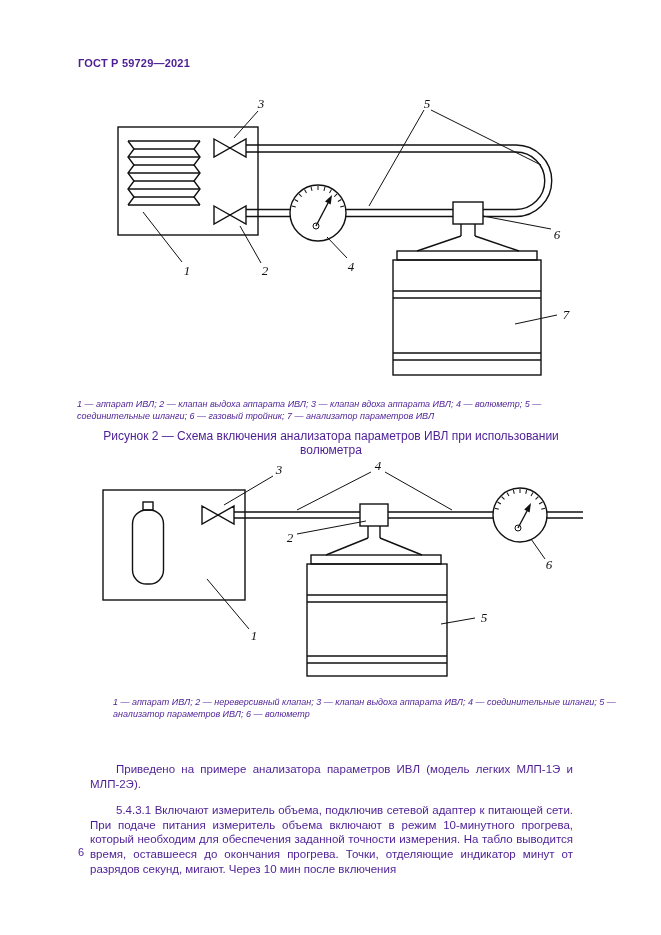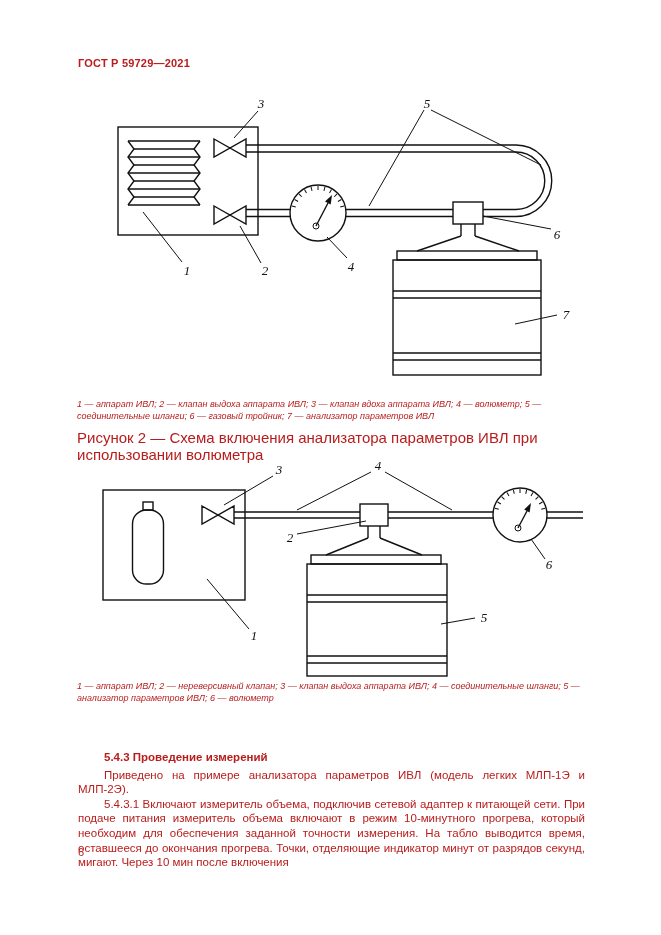--- a/index.html
+++ b/index.html
@@ -1,45 +1,45 @@
 <!DOCTYPE html>
 <html lang="ru"><head>
 <meta charset="utf-8">
 <title>ГОСТ Р 59729—2021 — стр. 6</title>
 <style>
   * { margin:0; padding:0; box-sizing:border-box; }
   html,body { background:#ffffff; }
   .page {
     position:relative; width:661px; height:935px; background:#ffffff;
-    font-family:"Liberation Sans", sans-serif; color:#b91c1c; overflow:hidden;
+    font-family:"Liberation Sans", sans-serif; color:#4c1d95; overflow:hidden;
   }
   .doc-header {
     position:absolute; left:78px; top:57px;
     font-weight:bold; font-size:11px; letter-spacing:.2px;
   }
   .fig-svg { position:absolute; left:0; display:block; }
   #fig2-svg { top:95px; }
   #fig3-svg { top:455px; }
   .legend {
     position:absolute; left:77px; width:508px; text-align:left;
     font-style:italic; font-size:9px; line-height:1.32;
   }
   #fig2-legend { top:399px; }
-  #fig3-legend { top:681px; }
+  #fig3-legend { top:697px;margin-left:36px; }
   .fig-caption {
-    position:absolute; left:77px; width:508px; text-align:left; font-size:15px;
+    position:absolute; left:77px; width:508px; text-align:center; font-size:12px;
   }
   #fig2-caption { top:429px; }
   #fig3-caption { top:727px; }
   .body-text {
     position:absolute; left:78px; top:750px; width:507px;
     font-size:11.5px; line-height:1.27; text-align:justify;
   }
   .body-text h3 { font-size:11.5px; font-weight:bold; text-indent:26px; margin:0 0 3px 0; }
-  .body-text p { text-indent:26px; margin:0; }
+  .body-text p { text-indent:26px; margin:12px; }
   .page-number { position:absolute; left:78px; top:846px; font-size:11px; }
   .s    { fill:none; stroke:#111; stroke-width:1.4; }
   .thin { fill:none; stroke:#111; stroke-width:1; }
   .lbl  { font:italic 13px "Liberation Serif", serif; fill:#111; }
   .fillb{ fill:#111; stroke:none; }
 </style>
 </head>
 <body>
 
 <div class="page">
@@ -212,20 +212,19 @@
     <text class="lbl" text-anchor="middle" x="290" y="87">2</text>
     <text class="lbl" text-anchor="middle" x="279" y="19">3</text>
     <text class="lbl" text-anchor="middle" x="378" y="15">4</text>
     <text class="lbl" text-anchor="middle" x="484" y="167">5</text>
     <text class="lbl" text-anchor="middle" x="549" y="114">6</text>
   </svg>
 
   <div id="fig3-legend" class="legend">1 — аппарат ИВЛ; 2 — нереверсивный клапан; 3 — клапан выдоха аппарата ИВЛ; 4 — соединительные шланги; 5 — анализатор параметров ИВЛ; 6 — волюметр</div>
 
   <div class="body-text">
-    <h3>5.4.3 Проведение измерений</h3>
     <p>Приведено на примере анализатора параметров ИВЛ (модель легких МЛП-1Э и МЛП-2Э).</p>
     <p>5.4.3.1 Включают измеритель объема, подключив сетевой адаптер к питающей сети. При подаче питания измеритель объема включают в режим 10-минутного прогрева, который необходим для обеспечения заданной точности измерения. На табло выводится время, оставшееся до окончания прогрева. Точки, отделяющие индикатор минут от разрядов секунд, мигают. Через 10 мин после включения</p>
   </div>
 
   <div class="page-number">6</div>
 
 </div>
 
 </body></html>

